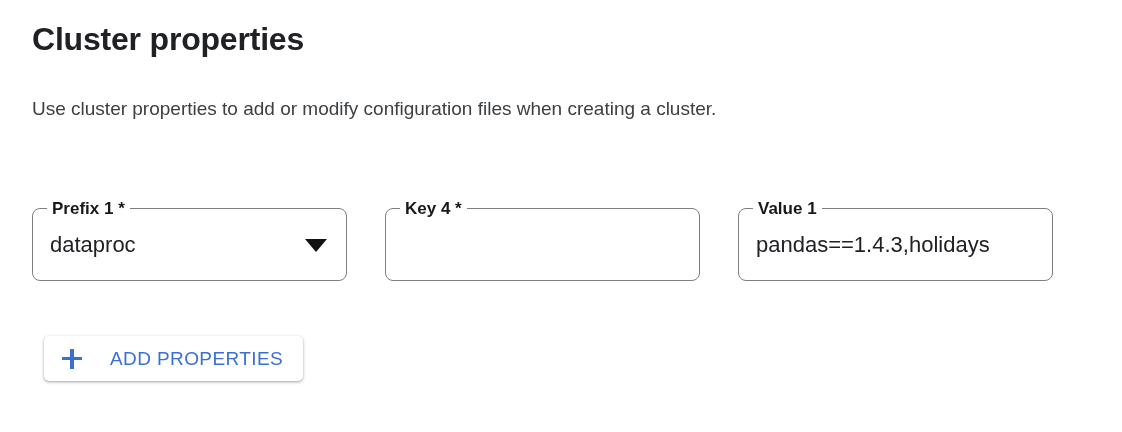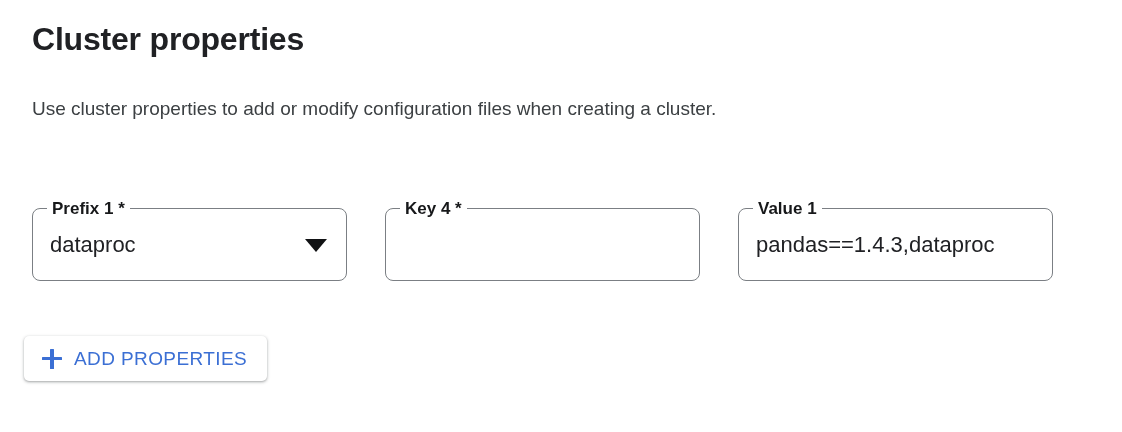--- a/index.html
+++ b/index.html
@@ -130,26 +130,26 @@
     margin-left: 8px;
     margin-right: 2px;
     border-left: 11px solid transparent;
     border-right: 11px solid transparent;
     border-top: 13px solid #111214;
   }
 
   
   .add-button {
     position: absolute;
-    left: 24px;
+    left: 44px;
     top: 336px;
     height: 45px;
     display: inline-flex;
     align-items: center;
-    gap: 12px;
+    gap: 28px;
     padding: 0 20px 0 18px;
     background: #ffffff;
     border: none;
     border-radius: 5px;
     box-shadow: 0 1px 2px 0 rgba(60,64,67,0.30),
                 0 1px 3px 1px rgba(60,64,67,0.15);
     cursor: pointer;
     font-family: "Liberation Sans", sans-serif;
     justify-content: center;
   }
@@ -214,21 +214,21 @@
       <fieldset class="field-outline">
         <legend>Key 4 *</legend>
       </fieldset>
     </div>
 
     <div class="field field--clipped">
       <fieldset class="field-outline">
         <legend>Value 1</legend>
       </fieldset>
       <div class="field-control">
-        <span class="field-value">pandas==1.4.3,dataproc</span>
+        <span class="field-value">pandas==1.4.3,holidays</span>
 
       </div>
     </div>
 
   </div>
 
   <button class="add-button">
     <span class="plus-icon"></span>
     <span class="add-button-label">ADD PROPERTIES</span>
   </button>

